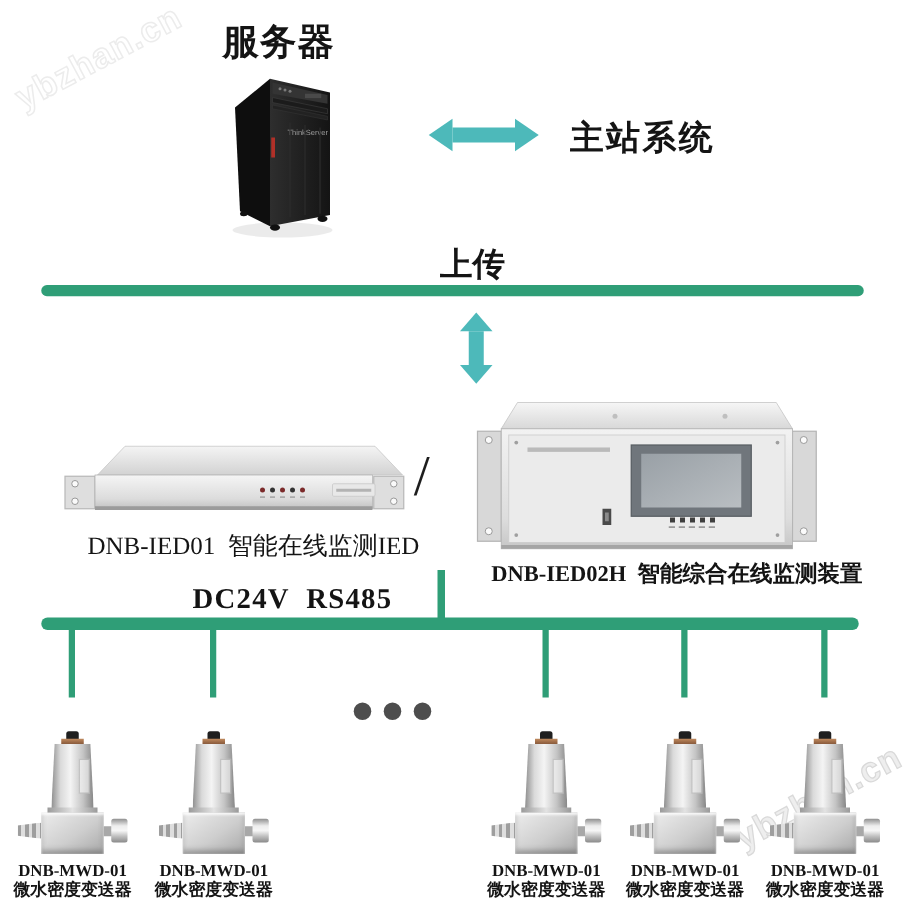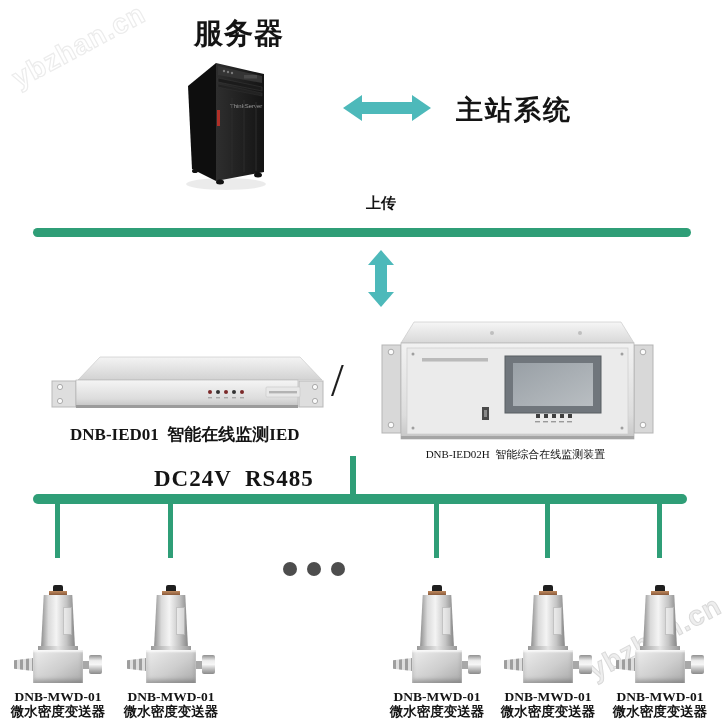--- a/index.html
+++ b/index.html
@@ -10,26 +10,26 @@
   }
   .abs { position:absolute; }
 
   
   .wm { font-weight:bold; transform:rotate(-28deg); letter-spacing:1px;
         font-family:"Liberation Sans","DejaVu Sans",sans-serif; pointer-events:none; }
   .wm-tl { left:6px; top:30px; font-size:28px; color:#ffffff; -webkit-text-stroke:1.2px #ececec; }
   .wm-br { left:582px; top:622px; font-size:28px; color:rgba(224,224,224,.55); -webkit-text-stroke:1px #d9d9d9; }
 
   
-  .t-server { left:178px; top:14px; width:106px; text-align:right; font-size:29px; font-weight:600; letter-spacing:1px; }
+  .t-server { left:178px; top:14px; width:106px; text-align:left; font-size:29px; font-weight:600; letter-spacing:1px; }
   .t-master { left:456px; top:92px; font-size:27px; font-weight:700; letter-spacing:2px; }
-  .t-upload { left:352px; top:194px; width:58px; text-align:center; font-size:15px; font-weight:600;font-family:Liberation Mono, monospace; }
-  .t-ied01  { left:70px;  top:423px; width:240px; text-align:left; font-size:17px; font-weight:700; white-space:pre; }
+  .t-upload { left:352px; top:194px; width:58px; text-align:left; font-size:26px; font-weight:600;font-family:Liberation Mono, monospace; }
+  .t-ied01  { left:70px;  top:423px; width:240px; text-align:left; font-size:20px; font-weight:400; white-space:pre; }
   .t-slash  { left:331px; top:354px; font-size:46px; color:#1d1d1d; }
-  .t-ied02h { left:393px; top:447px; width:245px; text-align:center; font-size:11px; font-weight:400; white-space:pre; }
+  .t-ied02h { left:393px; top:447px; width:245px; text-align:center; font-size:18px; font-weight:700; white-space:pre; }
   .t-bus    { left:110px; top:466px; font-size:23px; font-weight:600; letter-spacing:1px; white-space:pre;margin-left:44px; }
 
   
   .bus { background:var(--green); border-radius:5px; }
   .bus1 { left:33px; top:228px; width:658px; height:9px; }
   .bus2 { left:33px; top:494px; width:654px; height:10px; }
   .stub { left:350px; top:456px; width:6px; height:40px; background:var(--green); }
   .drop { width:5px; height:54px; top:504px; background:var(--green); }
 
   

